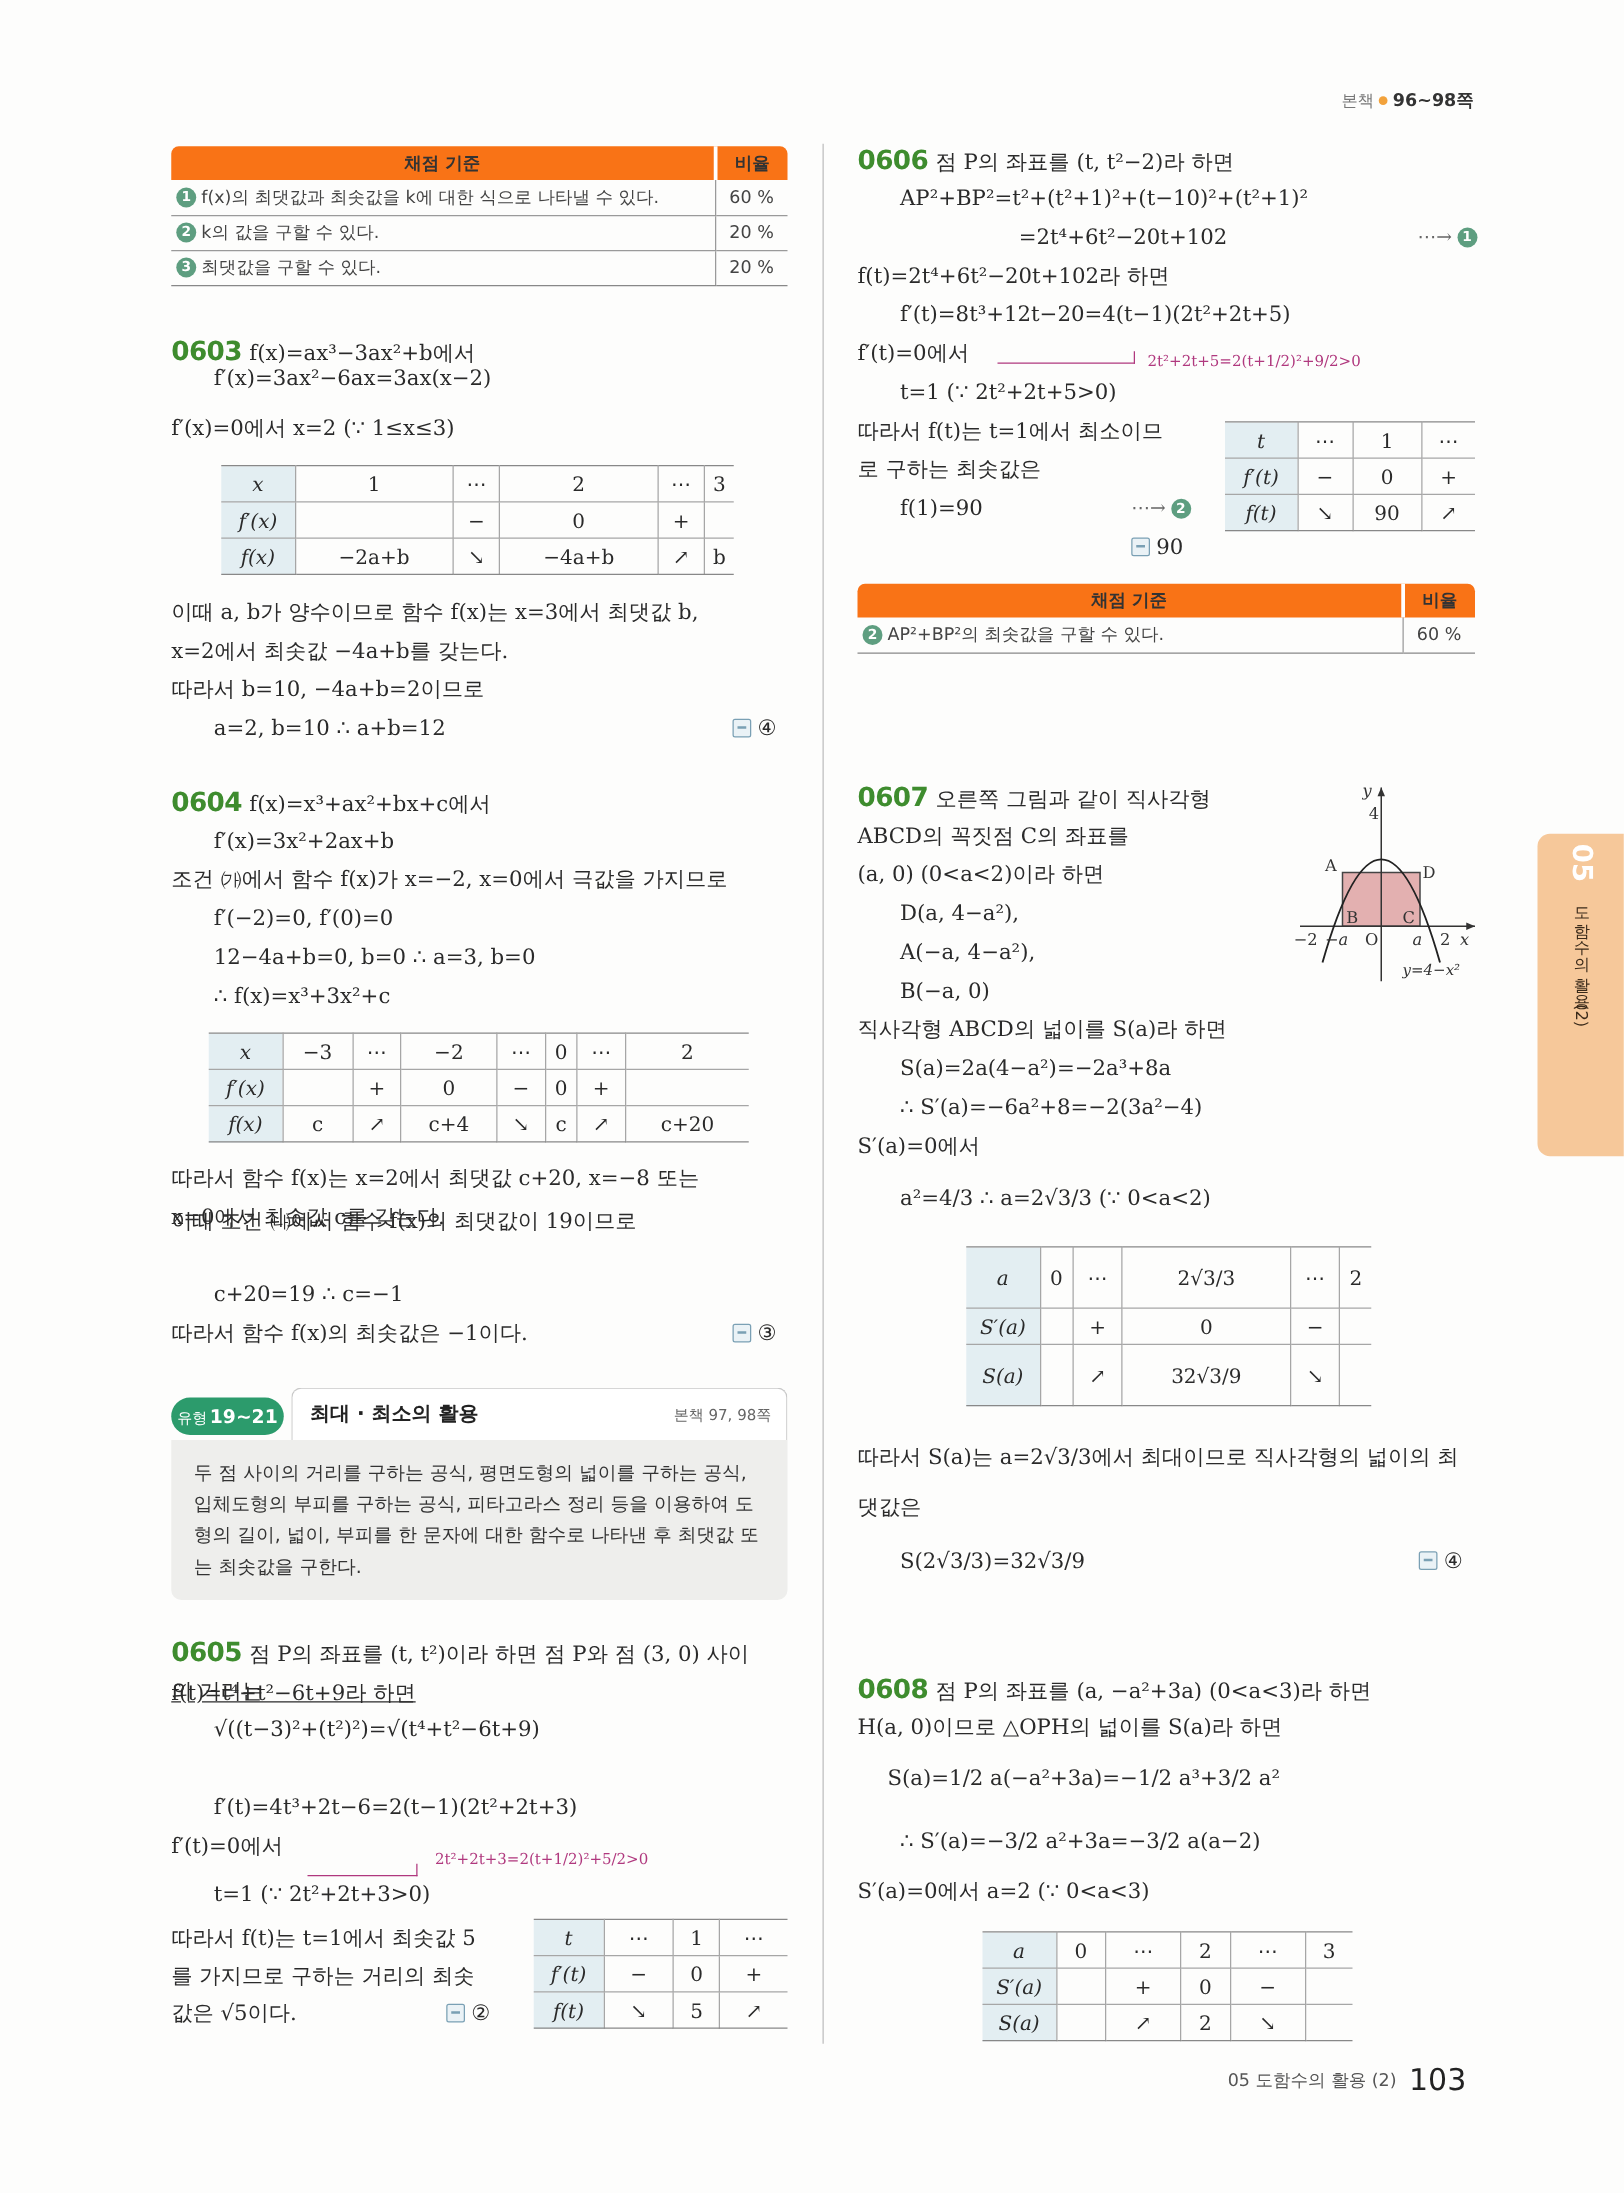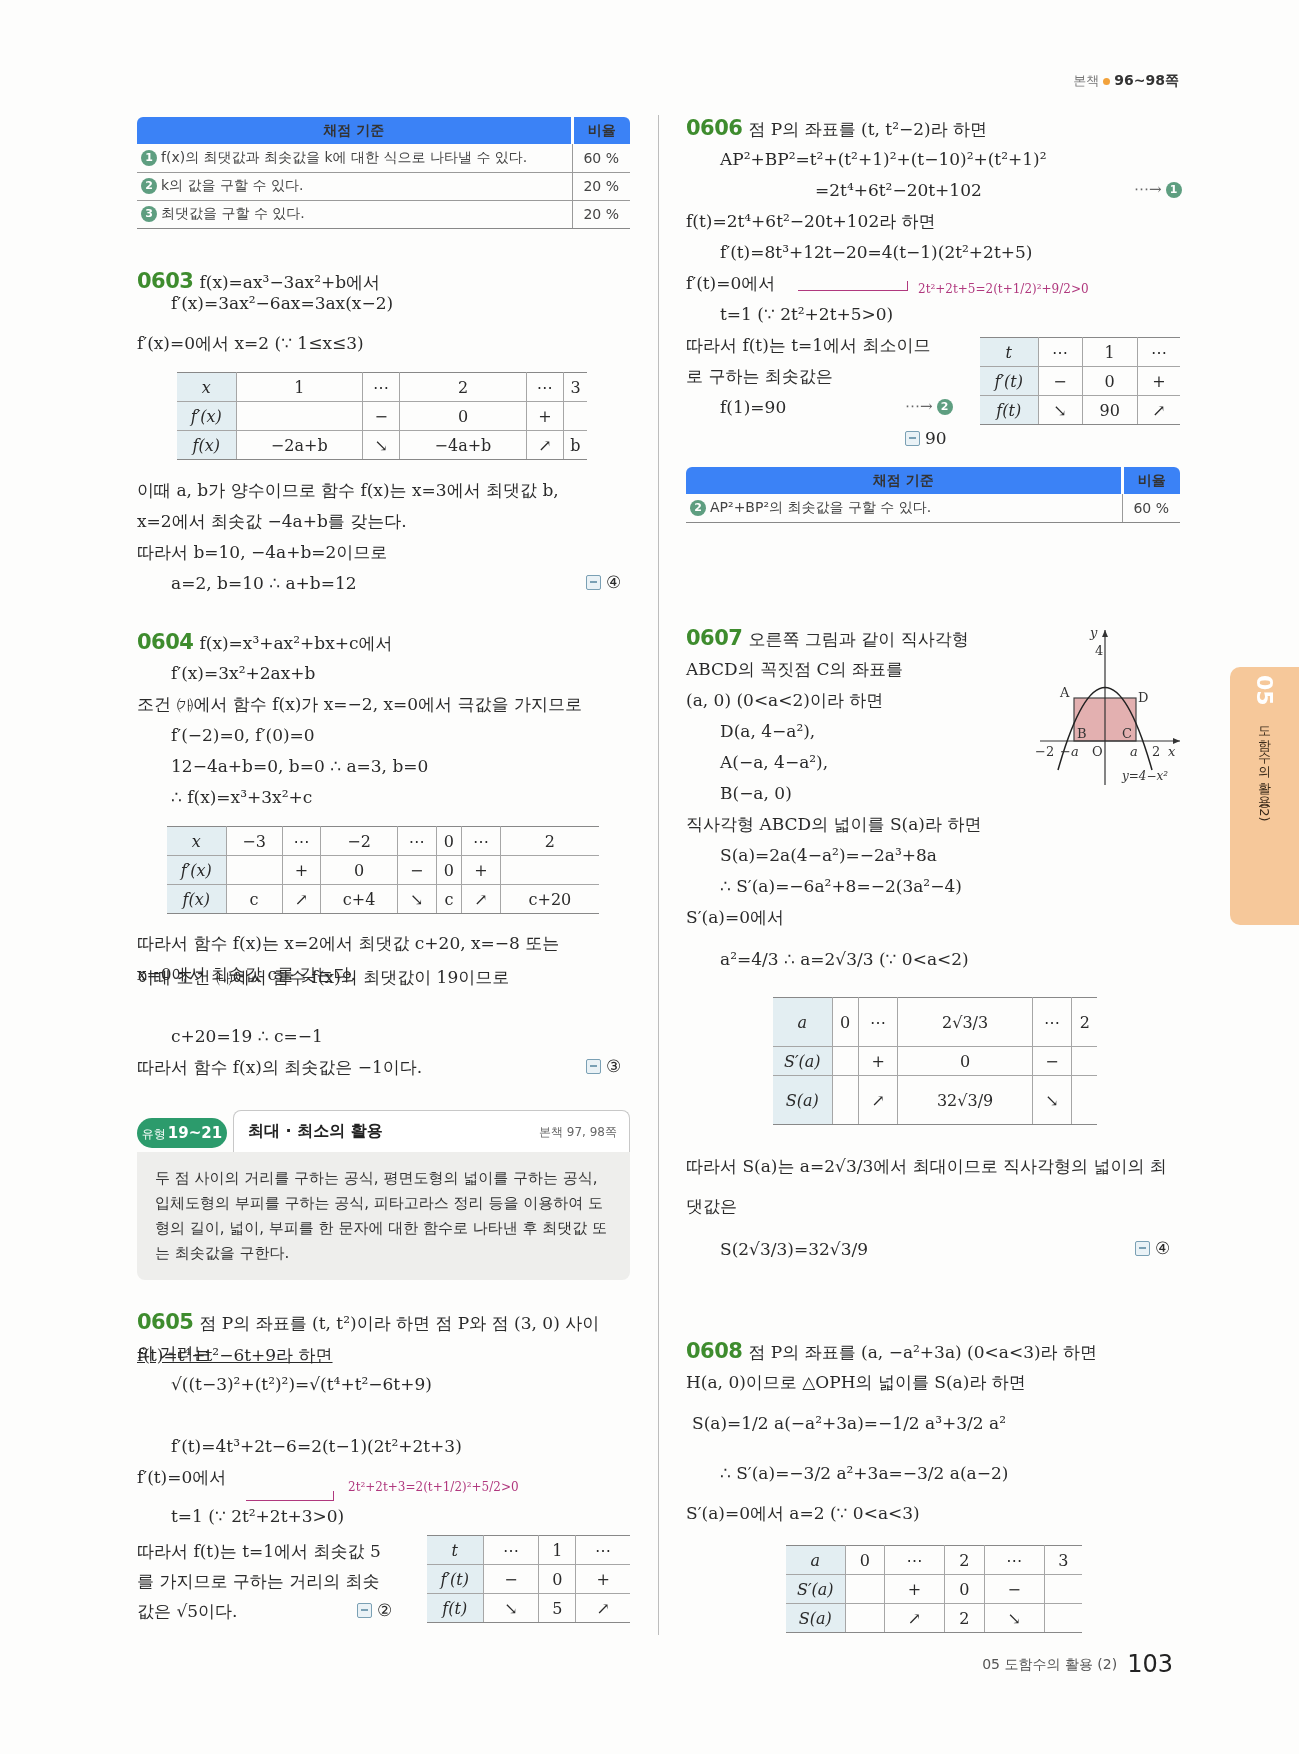--- a/index.html
+++ b/index.html
@@ -11,21 +11,21 @@
     .page-ref { position: absolute; top: 72px; right: 120px; font-family: "DejaVu Sans", sans-serif; font-size: 13px; color: #777; }
     .page-ref .dot { display: inline-block; width: 7px; height: 7px; border-radius: 50%; background: #f2a23b; margin: 0 4px 1px 4px; vertical-align: middle; }
     .page-ref b { color: #333; font-size: 14px; }
 
     .line { position: absolute; font-size: 17px; line-height: 22px; white-space: nowrap; }
     .ind { padding-left: 34px; }
     .pno { font-family: "DejaVu Sans", sans-serif; font-weight: bold; color: #3e8c2e; font-size: 21px; margin-right: 6px; letter-spacing: -0.5px; }
 
     
     .score { position: absolute; border-collapse: collapse; font-family: "DejaVu Sans", sans-serif; font-size: 14px; color: #444; }
-    .score th { background: #3b82f6; font-weight: bold; color: #333; height: 27px; font-size: 14px; }
+    .score th { background: #f97316; font-weight: bold; color: #333; height: 27px; font-size: 14px; }
     .score th.c1 { border-radius: 6px 0 0 0; }
     .score th.c2 { border-radius: 0 6px 0 0; border-left: 3px solid #fff; }
     .score td { height: 28px; border-bottom: 1px solid #9a9a9a; padding-left: 4px; }
     .score td.pct { text-align: center; border-left: 1px solid #9a9a9a; padding-left: 0; margin-top: 22px; }
     .score tr:last-child td { border-bottom: 1.5px solid #888; }
     .circ { display: inline-block; width: 16px; height: 16px; border-radius: 50%; background: #5e9e80; color: #fff; font-size: 11px; font-weight: bold; text-align: center; line-height: 16px; margin-right: 4px; vertical-align: 1px; }
 
     
     .vt { position: absolute; border-collapse: collapse; font-size: 16px; text-align: center; }
     .vt td { border: 1px solid #a6a6a6; height: 29px; }
@@ -346,21 +346,21 @@
 </tbody>
   </table>
 
 <div class="line" style="left:686px; top:1155px;">따라서 S(a)는 a=2√3/3에서 최대이므로 직사각형의 넓이의 최</div>
 <div class="line" style="left:686px; top:1195px;">댓값은</div>
 <div class="line ind" style="left:686px; top:1238px;">S(2√3/3)=32√3/9</div>
 <div class="ans" style="left:1135px; top:1238px;"><span class="box"></span><span>④</span></div>
 
 <div class="line" style="left:686px; top:1340px;"><span class="pno">0608</span><span>점 P의 좌표를 (a, −a²+3a) (0&lt;a&lt;3)라 하면</span></div>
 <div class="line" style="left:686px; top:1371px;">H(a, 0)이므로 △OPH의 넓이를 S(a)라 하면</div>
-<div class="line ind" style="left:658px; top:1412px;text-align:center;">S(a)=1/2 a(−a²+3a)=−1/2 a³+3/2 a²</div>
+<div class="line ind" style="left:676px; top:1412px;text-align:center;">S(a)=1/2 a(−a²+3a)=−1/2 a³+3/2 a²</div>
 <div class="line ind" style="left:686px; top:1462px;">∴ S′(a)=−3/2 a²+3a=−3/2 a(a−2)</div>
 <div class="line" style="left:686px; top:1502px;">S′(a)=0에서      a=2 (∵ 0&lt;a&lt;3)</div>
 
 <table class="vt" style="left:786px; top:1545px; width:296px;">
   <tbody>
       <tr>
         <td style="width:59px">a</td>
         <td>0</td>
         <td>⋯</td>
         <td>2</td>

